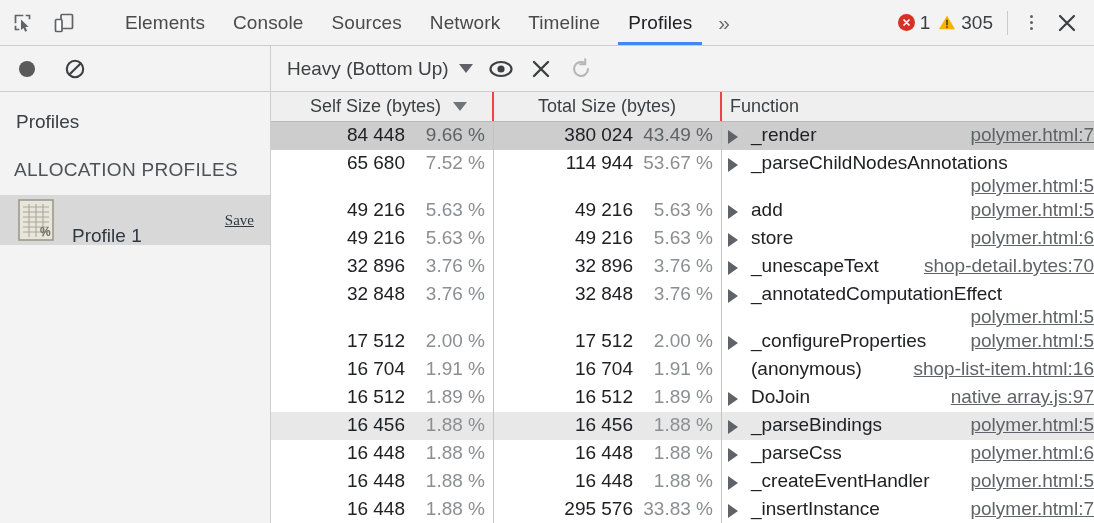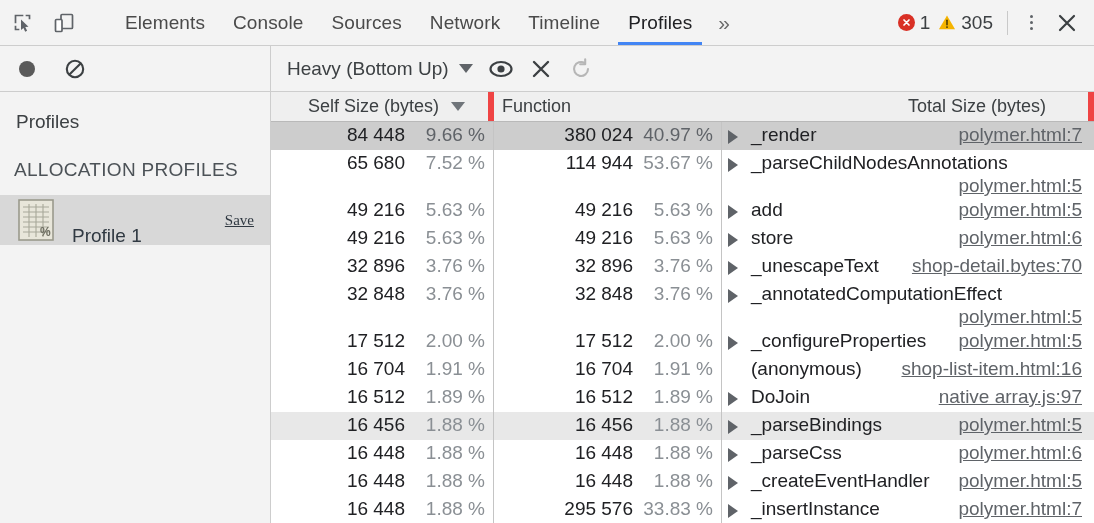--- a/index.html
+++ b/index.html
@@ -291,21 +291,21 @@
     background: #efefef;
     border-bottom: 1px solid #b9b9b9;
     box-sizing: border-box;
   }
   .th {
     display: flex;
     align-items: center;
     font-size: 18px;
     color: #3c4043;
     box-sizing: border-box;
-    border-right: 6px solid #ef4444;
+    border-right: 2px solid #ef4444;
     height: 100%;
   }
   .th.c1 {
     width: 223px;
     min-width: 223px;
     justify-content: center;
     gap: 12px;
     padding-left: 14px;
   }
   .th.c2 {
@@ -396,21 +396,21 @@
   .fname {
     color: #202124;
     white-space: nowrap;
   }
   .furl {
     margin-left: auto;
     color: #5f6368;
     text-decoration: underline;
     white-space: nowrap;
     cursor: pointer;
-    padding-right: 12px;
+    padding-right: 0px;
   }
   .fnline.wrapped .furl {
     width: 100%;
     text-align: right;
     margin-left: 0;
     margin-top: 1px;
   }
 
   svg { display: block; }
 </style>
@@ -540,36 +540,36 @@
         <span class="sb-save">Save</span>
       </div>
     </div>
 
     <div class="tablewrap">
       <div class="thead">
         <div class="th c1">
           <span>Self Size (bytes)</span>
           <span class="sort-caret"></span>
         </div>
+        <div class="th c2">
+          <span>Total Size (bytes)</span>
+        </div>
         <div class="th c3">
           <span>Function</span>
         </div>
-        <div class="th c2">
-          <span>Total Size (bytes)</span>
-        </div>
       </div>
       <div class="tbody" id="tbody">
           <div class="row selected">
             <div class="cell c1">
               <span class="num-val">84 448</span>
               <span class="num-pct">9.66 %</span>
             </div>
             <div class="cell c2">
               <span class="num-val">380 024</span>
-              <span class="num-pct">40.97 %</span>
+              <span class="num-pct">43.49 %</span>
             </div>
             <div class="cell c3">
               <div class="fnline">
                 <span class="disclosure"></span>
                 <span class="fname">_render</span>
                 <span class="furl">polymer.html:7</span>
               </div>
             </div>
           </div>
           <div class="row">

